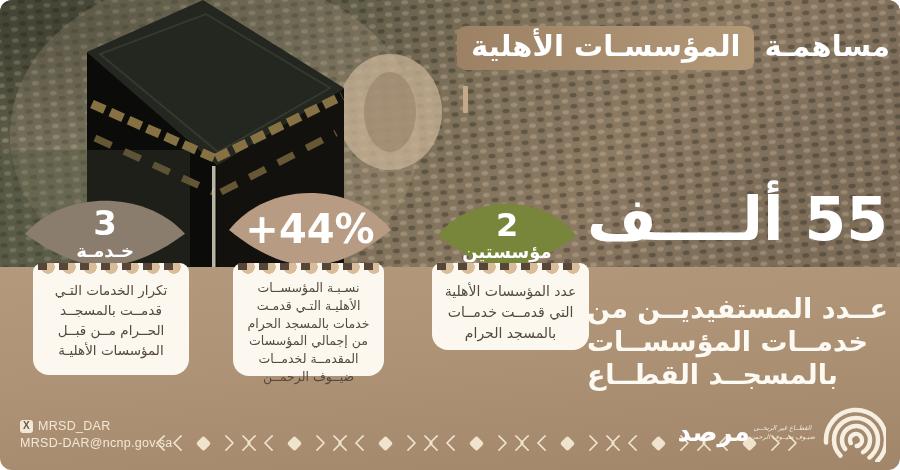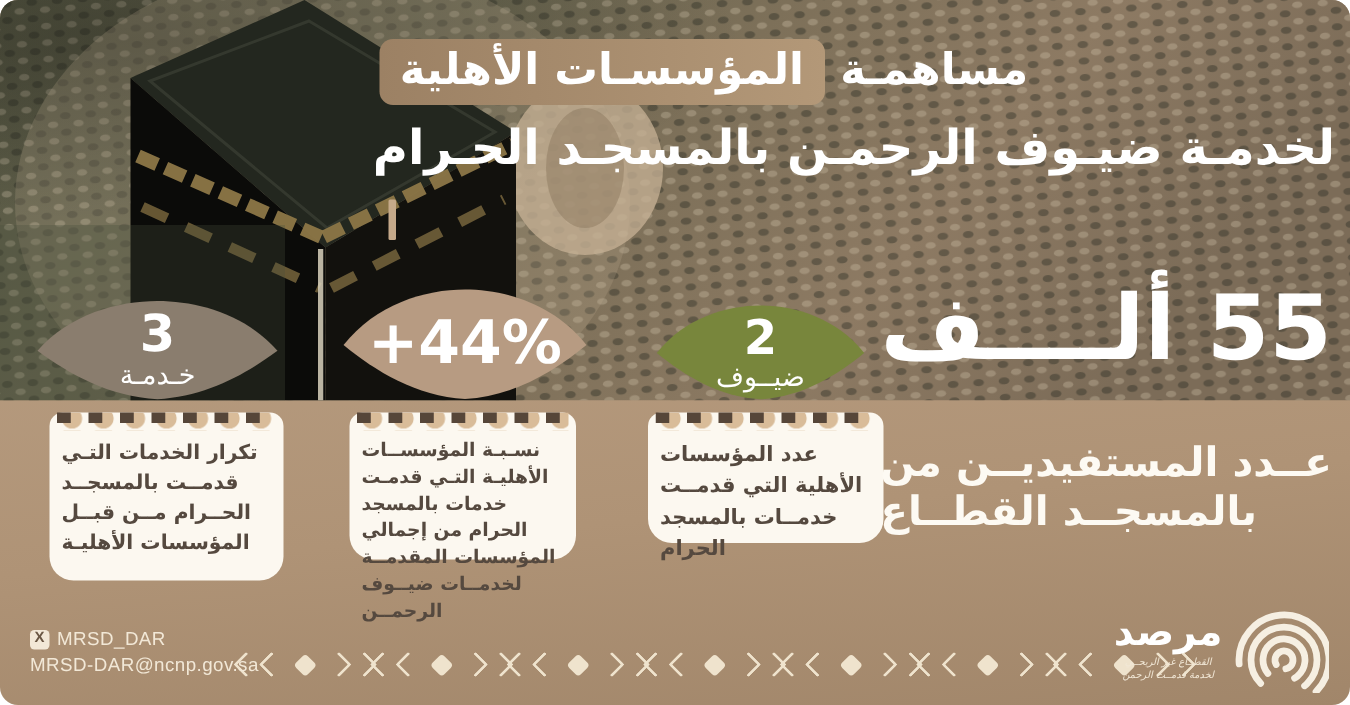--- a/index.html
+++ b/index.html
@@ -34,57 +34,57 @@
   .big-stat{position:absolute;top:188px;right:12px;z-index:5;color:#ffffff;
     font-size:60px;font-weight:700;line-height:1.05;text-align:right;margin-left:20px;}
   .headline-desc{position:absolute;top:292px;right:12px;z-index:4;color:#fdfaf3;
     font-size:27px;font-weight:700;line-height:1.23;text-align:left;}
   
   .leaf{position:absolute;z-index:2;}
   .leaf svg{position:absolute;top:0;left:0;width:100%;height:100%;}
   .leaf-inner{position:relative;z-index:2;width:100%;height:100%;display:flex;
     flex-direction:column;align-items:center;justify-content:center;color:#ffffff;line-height:1;}
   .leaf-value{font-weight:700;}
-  .leaf-unit{font-weight:400;font-size:18px;margin-top:2px;}
+  .leaf-unit{font-weight:700;font-size:18px;margin-top:2px;}
   #leaf-services{left:24px;top:199px;width:162px;height:68px;}
   #leaf-services .leaf-value{font-size:34px;}
   #leaf-percentage{left:228px;top:191px;width:164px;height:76px;}
   #leaf-percentage .leaf-value{font-size:40px;}
   #leaf-institutions{left:437px;top:202px;width:140px;height:65px;}
   #leaf-institutions .leaf-value{font-size:32px;}
   
   .card{position:absolute;z-index:3;background:var(--card-bg);
-    border-radius:9px 9px 16px 16px;text-align:left;color:var(--card-text);
-    font-weight:700;padding:18px 8px 8px;margin-top:12px;}
+    border-radius:9px 9px 16px 16px;text-align:center;color:var(--card-text);
+    font-weight:400;padding:18px 8px 8px;}
   .scallop{position:absolute;top:0;left:5px;right:5px;height:12px;
     background-image:
       repeating-linear-gradient(90deg,#564639 0 9px,rgba(0,0,0,0) 9px 21px),
       radial-gradient(circle at 10px 4px,#d9bc99 6.5px,rgba(0,0,0,0) 7px);
     background-size:21px 7px,21px 12px;background-repeat:repeat-x;}
   #card-services{left:33px;top:263px;width:156px;height:112px;font-size:13.5px;line-height:1.48;}
-  #card-percentage{left:233px;top:263px;width:151px;height:98px;font-size:12.5px;line-height:1.42;padding-top:16px;}
+  #card-percentage{left:233px;top:263px;width:151px;height:113px;font-size:12.5px;line-height:1.42;padding-top:16px;}
   #card-institutions{left:432px;top:263px;width:157px;height:87px;font-size:14px;line-height:1.5;}
   
   .social{position:absolute;left:20px;top:419px;z-index:4;color:#f2e8d7;
     font-family:"Liberation Sans","DejaVu Sans",sans-serif;font-size:12.5px;letter-spacing:.3px;}
   .social-row{display:flex;align-items:center;gap:5px;}
   .x-icon{width:13px;height:13px;background:#f2e8d7;border-radius:3px;color:#6b5845;
     font-size:10px;font-weight:700;display:flex;align-items:center;justify-content:center;line-height:1;}
   .social-email{margin-top:3px;}
   .pattern{position:absolute;left:158px;top:430px;width:588px;height:26px;z-index:3;
     display:flex;align-items:center;justify-content:space-between;}
   .pat-group{display:flex;align-items:center;gap:5px;}
   .chev{width:12px;height:12px;border-left:2.5px solid var(--cream);
     border-bottom:2.5px solid var(--cream);border-radius:1.5px;}
   .chev-left{transform:rotate(45deg);}
   .chev-right{transform:rotate(-135deg);}
   .pat-diamond{width:11px;height:11px;background:var(--cream);border-radius:2.5px;
     transform:rotate(45deg);margin:0 6px;}
   .logo{position:absolute;right:14px;top:402px;z-index:4;display:flex;align-items:center;gap:7px;}
-  .logo-text{display:flex;flex-direction:column;align-items:center;color:#ffffff;}
+  .logo-text{display:flex;flex-direction:row;align-items:center;color:#ffffff;}
   .logo-name{font-size:26px;font-weight:700;line-height:1;}
   .logo-tagline{font-size:6.5px;color:#f2e8d7;line-height:1.35;margin-top:2px;text-align:center;font-style:italic;}
   .logo-arcs{width:64px;height:60px;}
 </style>
 </head>
 <body>
 
 <div class="canvas">
 
   <div class="photo">
@@ -128,34 +128,34 @@
       <rect x="212" y="166" width="3.5" height="101" fill="#d9d2bd" opacity="0.85"></rect>
 
       <rect x="0" y="150" width="190" height="117" fill="#49503d" opacity="0.3"></rect>
     </svg>
 
     <div class="header" dir="rtl">
       <div class="title-line1">
         <span>مساهمـة</span>
         <span class="title-highlight">المؤسسـات الأهلية</span>
       </div>
-      <div class="title-line2">لخدمـة ضيـوف الرحمـن بالمسجـد الحـرام</div>
       <div class="title-line3">
         <span class="year-bar"></span>
       </div>
     </div>
 
     <div class="big-stat" dir="rtl">
       <span>55</span>
       <span>ألــــف</span>
     </div>
   </div>
 
   <div class="headline-desc" dir="rtl">
     <div>عــدد المستفيديــن من</div>
+    <div>خدمــات المؤسســات</div>
     <div>بالمسجــد القطــاع</div>
   </div>
 
   <div class="leaf" id="leaf-services">
     <svg viewBox="0 0 160 78" preserveAspectRatio="none">
       <path d="M1,40 C22,12 54,2 80,2 C106,2 138,12 159,40 C138,58 112,75 80,77 C48,75 22,58 1,40 Z" fill="#8a7d6e"></path>
     </svg>
     <div class="leaf-inner" dir="rtl">
       <div class="leaf-value">3</div>
       <div class="leaf-unit">خـدمـة</div>
@@ -178,21 +178,21 @@
     <div class="scallop"></div>
     <span>نسـبـة المؤسســات الأهليـة التـي قدمـت خدمات بالمسجد الحرام من إجمالي المؤسسات المقدمــة لخدمــات ضيــوف الرحمــن</span>
   </div>
 
   <div class="leaf" id="leaf-institutions">
     <svg viewBox="0 0 160 78" preserveAspectRatio="none">
       <path d="M1,40 C22,12 54,2 80,2 C106,2 138,12 159,40 C138,58 112,75 80,77 C48,75 22,58 1,40 Z" fill="#78863c"></path>
     </svg>
     <div class="leaf-inner" dir="rtl">
       <div class="leaf-value">2</div>
-      <div class="leaf-unit">ضيــوف</div>
+      <div class="leaf-unit">مؤسستين</div>
     </div>
   </div>
   <div class="card" id="card-institutions" dir="rtl">
     <div class="scallop"></div>
     <span>عدد المؤسسات الأهلية التي قدمــت خدمــات بالمسجد الحرام</span>
   </div>
 
   <div class="social">
     <div class="social-row">
       <span class="x-icon">X</span>
@@ -251,21 +251,21 @@
         <span class="chev chev-right"></span>
         <span class="chev chev-right"></span>
       </div>
   </div>
 
   <div class="logo">
     <div class="logo-text">
       <div class="logo-name">مرصد</div>
       <div class="logo-tagline">
         <div>القطــاع غير الربحــي</div>
-        <div>لخدمة قدمــت الرحمن</div>
+        <div>ضيـوف ضيــوف الرحمن</div>
       </div>
     </div>
     <svg class="logo-arcs" viewBox="0 0 64 60">
       <g fill="none" stroke="#f6efe2" stroke-width="4.5" stroke-linecap="round">
         <circle cx="34" cy="38" r="6" stroke-dasharray="30 8" transform="rotate(150 34 38)"></circle>
         <circle cx="34" cy="38" r="14" stroke-dasharray="68 20" transform="rotate(140 34 38)"></circle>
         <circle cx="34" cy="38" r="22" stroke-dasharray="106 33" transform="rotate(135 34 38)"></circle>
         <circle cx="34" cy="38" r="30" stroke-dasharray="120 69" transform="rotate(175 34 38)"></circle>
       </g>
     </svg>

